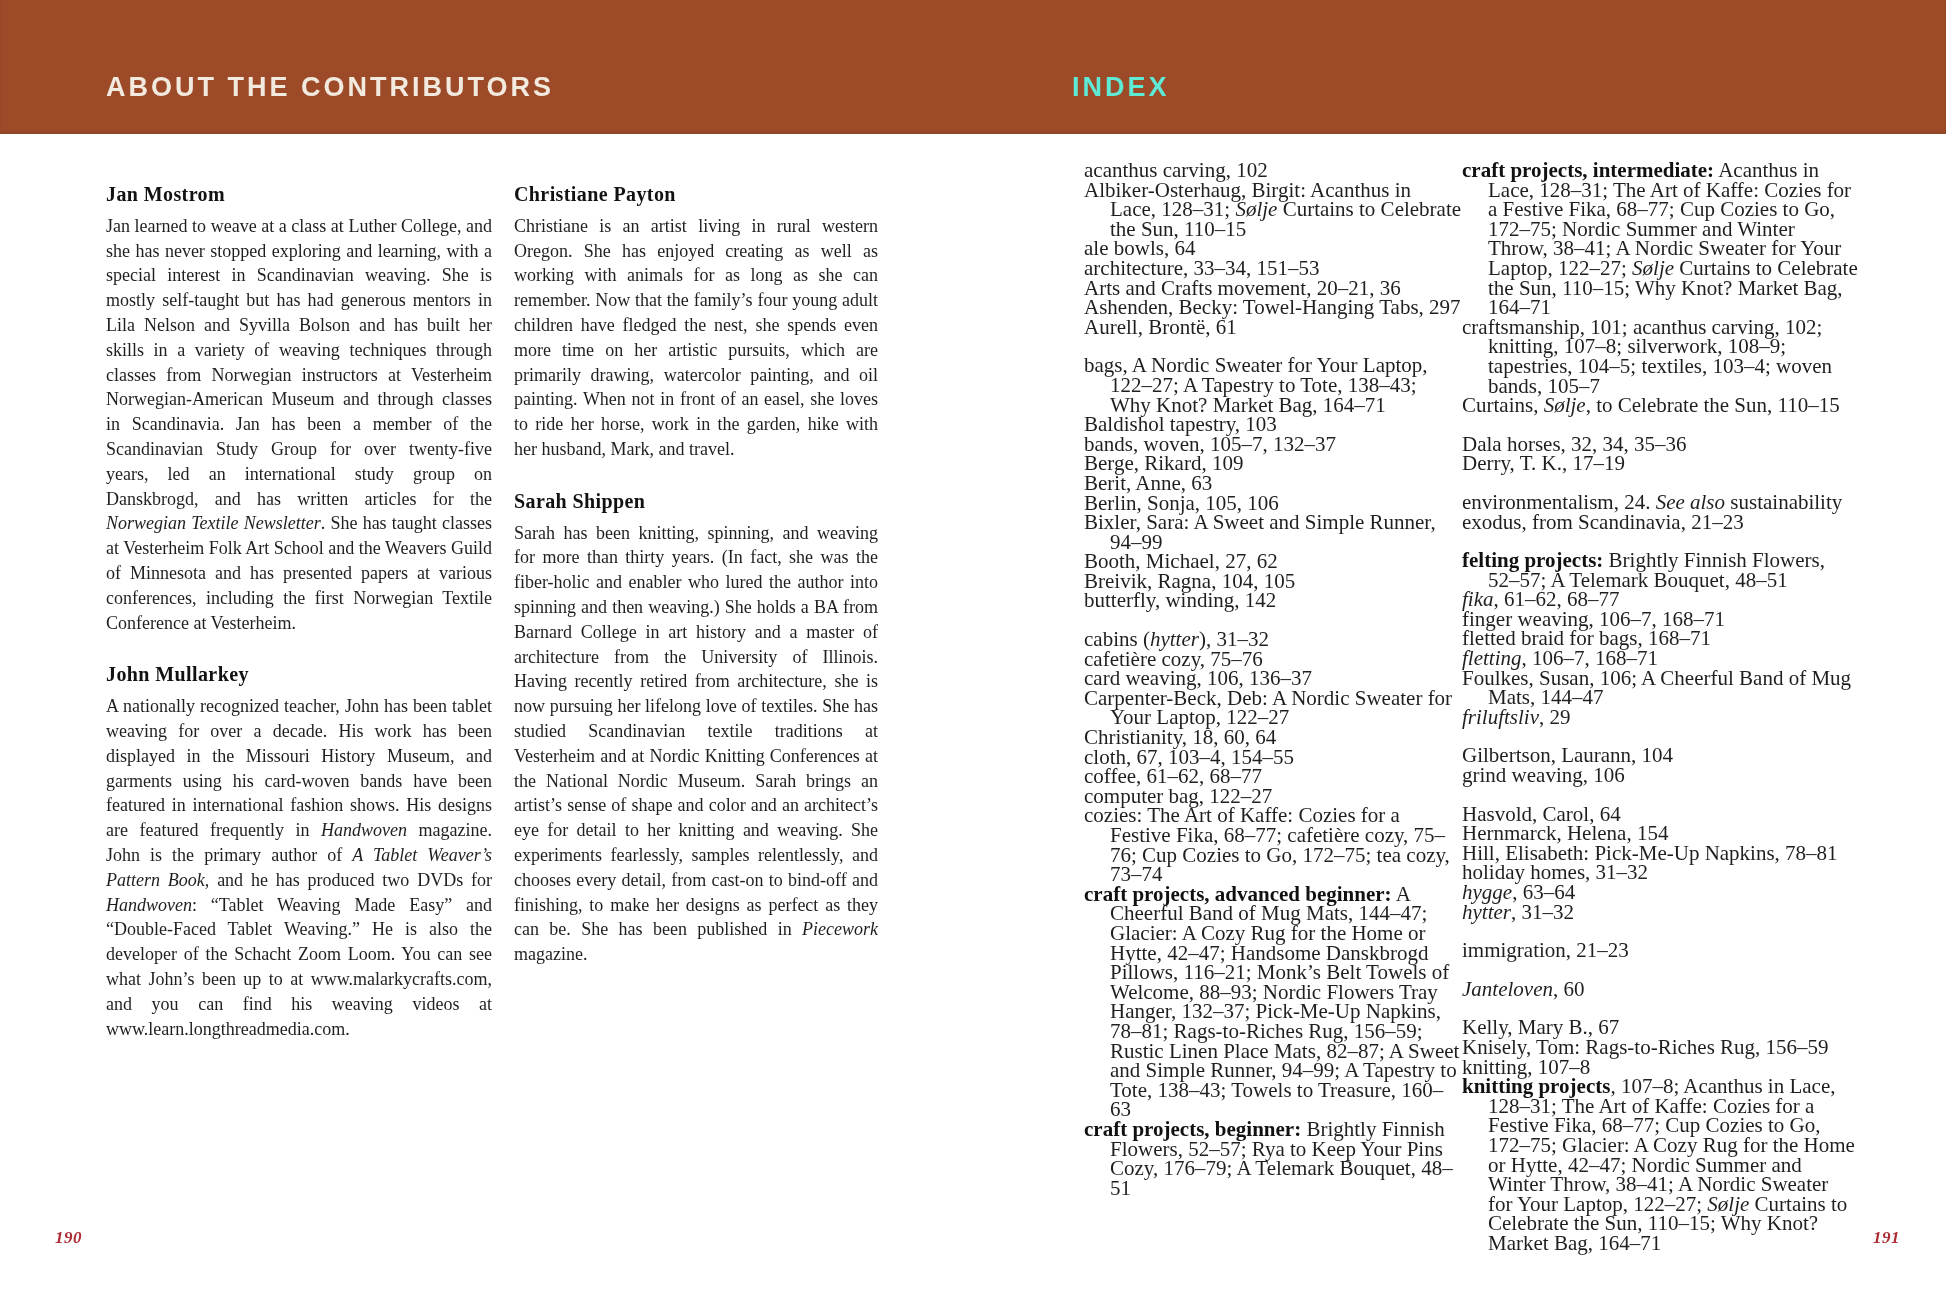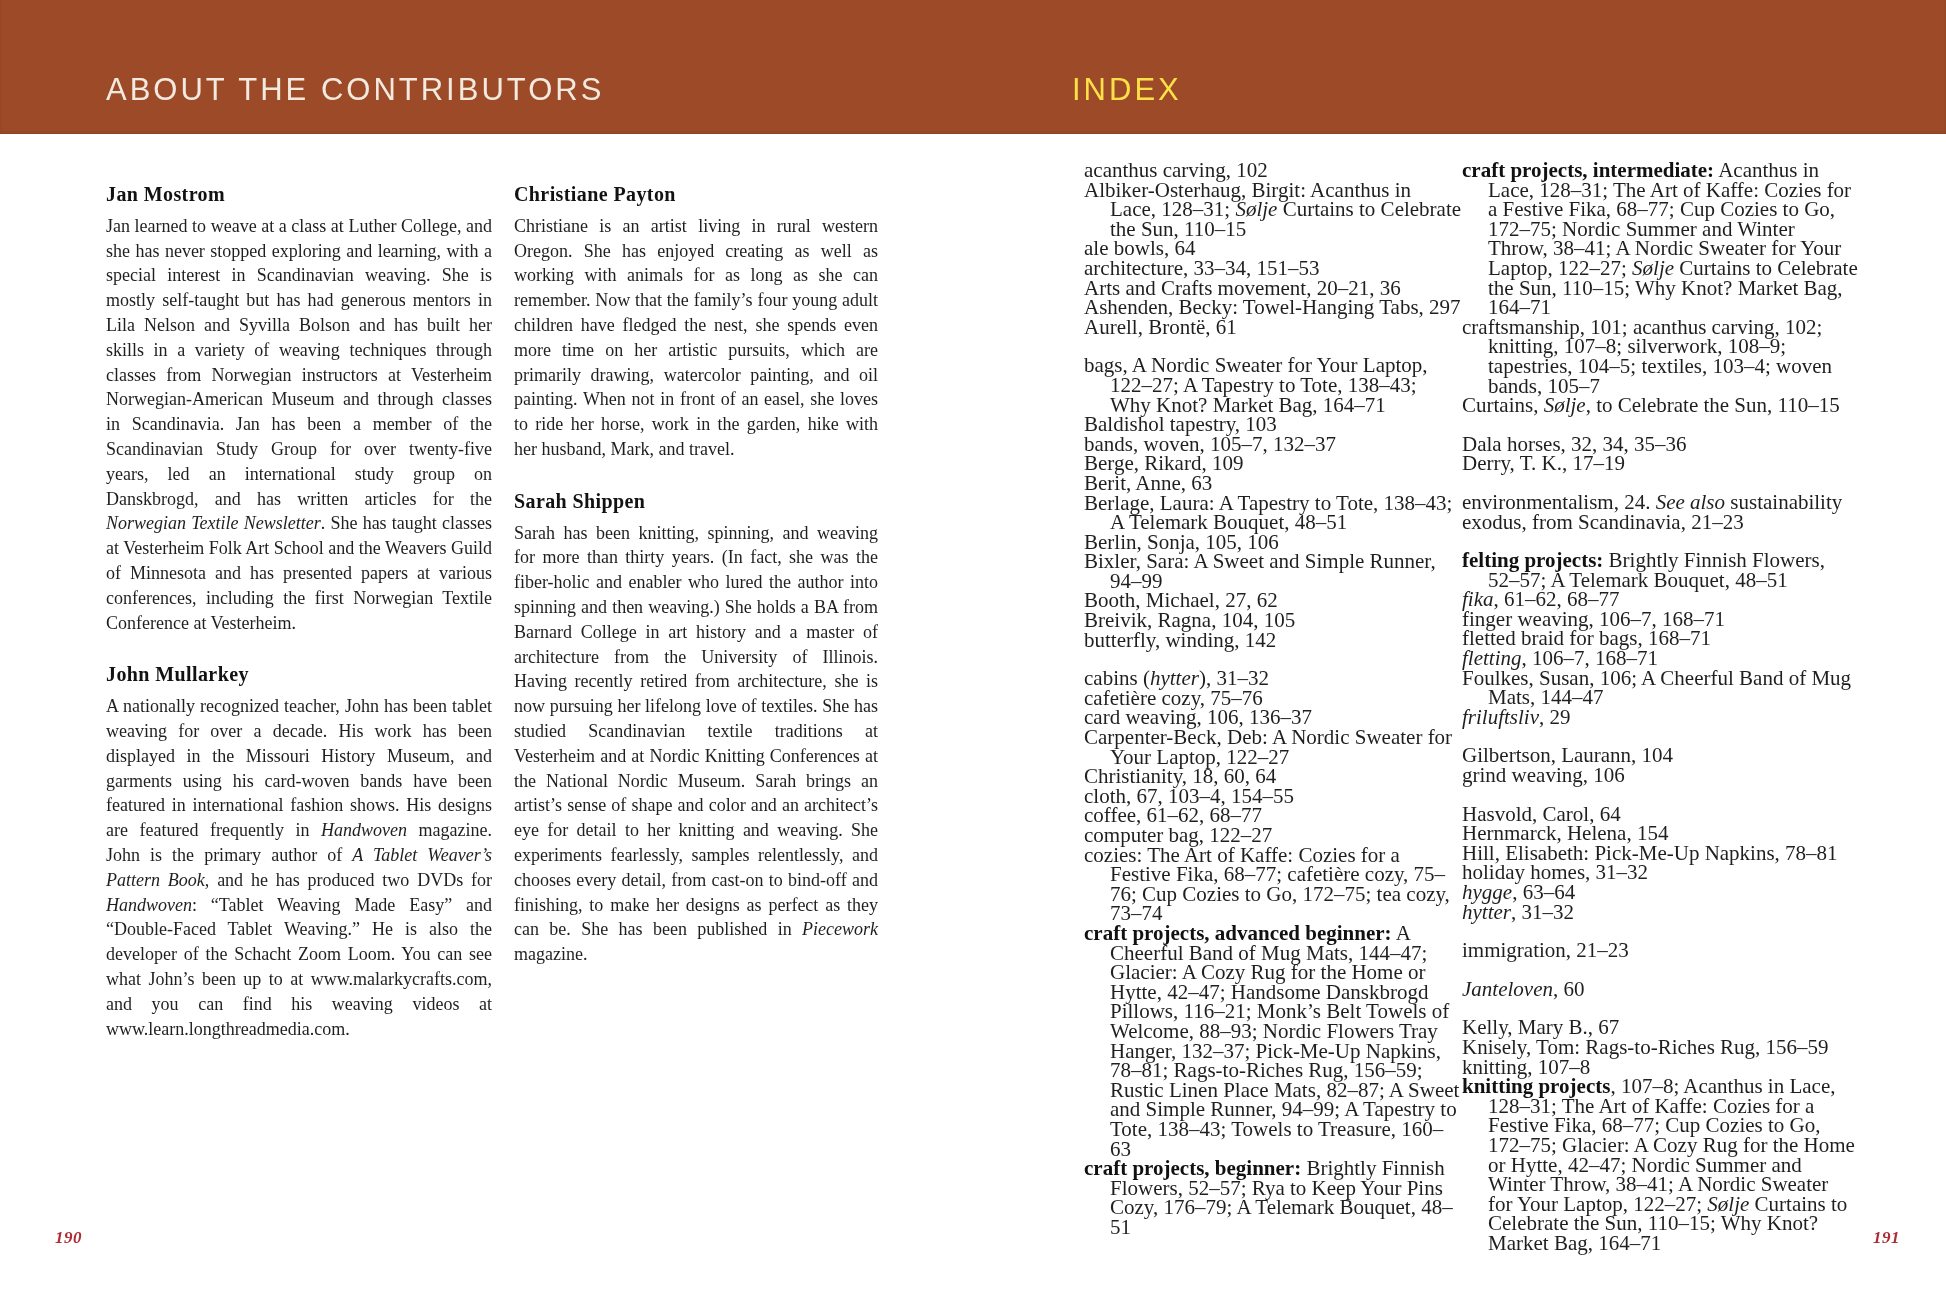--- a/index.html
+++ b/index.html
@@ -16,22 +16,22 @@
     position: absolute;
     top: 0; left: 0;
     width: 100%;
     height: 134px;
     box-shadow: inset 0 -2px 3px rgba(0,0,0,0.08);
   }
   .band-title {
     position: absolute;
     top: 72px;
     font-family: "Liberation Sans", sans-serif;
-    font-size: 31px;
-    font-weight: 400;
+    font-size: 27px;
+    font-weight: 700;
     letter-spacing: 3px;
     white-space: nowrap;
   }
   #title-left  { left: 106px; }
   #title-right { left: 1072px; }
 
   .bio-col {
     position: absolute;
     text-align: justify;
     font-size: 18px;
@@ -75,21 +75,21 @@
   }
   #folio-left  { left: 55px; }
   #folio-right { right: 46px; }
 </style>
 </head>
 <body>
 
 <div class="spread">
   <div class="band" id="header-band" style="background: rgb(157, 74, 40);">
     <div class="band-title" id="title-left" style="color: rgb(242, 233, 223);">ABOUT THE CONTRIBUTORS</div>
-    <div class="band-title" id="title-right" style="color: #fde047;">INDEX</div>
+    <div class="band-title" id="title-right" style="color: #5eead4;">INDEX</div>
   </div>
 
   <div class="bio-col" id="bio-col-1">
       <h3>Jan Mostrom</h3>
       <p>Jan learned to weave at a class at Luther College, and she has never stopped exploring and learning, with a special interest in Scandinavian weaving. She is mostly self-taught but has had generous mentors in Lila Nelson and Syvilla Bolson and has built her skills in a variety of weaving techniques through classes from Norwegian instructors at Vesterheim Norwegian-American Museum and through classes in Scandinavia. Jan has been a member of the Scandinavian Study Group for over twenty-five years, led an international study group on Danskbrogd, and has written articles for the <i>Norwegian Textile Newsletter</i>. She has taught classes at Vesterheim Folk Art School and the Weavers Guild of Minnesota and has presented papers at various conferences, including the first Norwegian Textile Conference at Vesterheim.</p>
       <h3>John Mullarkey</h3>
       <p>A nationally recognized teacher, John has been tablet weaving for over a decade. His work has been displayed in the Missouri History Museum, and garments using his card-woven bands have been featured in international fashion shows. His designs are featured frequently in <i>Handwoven</i> magazine. John is the primary author of <i>A Tablet Weaver’s Pattern Book</i>, and he has produced two DVDs for <i>Handwoven</i>: “Tablet Weaving Made Easy” and “Double-Faced Tablet Weaving.” He is also the developer of the Schacht Zoom Loom. You can see what John’s been up to at www.malarkycrafts.com, and you can find his weaving videos at www.learn.longthreadmedia.com.</p>
     </div>
   <div class="bio-col" id="bio-col-2">
       <h3>Christiane Payton</h3>
@@ -107,21 +107,20 @@
         <div class="index-entry">Arts and Crafts movement, 20–21, 36</div>
         <div class="index-entry">Ashenden, Becky: Towel-Hanging Tabs, 297</div>
         <div class="index-entry">Aurell, Brontë, 61</div>
       </div>
       <div class="index-group">
         <div class="index-entry">bags, A Nordic Sweater for Your Laptop, 122–27; A Tapestry to Tote, 138–43; Why Knot? Market Bag, 164–71</div>
         <div class="index-entry">Baldishol tapestry, 103</div>
         <div class="index-entry">bands, woven, 105–7, 132–37</div>
         <div class="index-entry">Berge, Rikard, 109</div>
         <div class="index-entry">Berit, Anne, 63</div>
-        <div class="index-entry">Berlage, Laura: A Tapestry to Tote, 138–43; A Telemark Bouquet, 48–51</div>
         <div class="index-entry">Berlin, Sonja, 105, 106</div>
         <div class="index-entry">Bixler, Sara: A Sweet and Simple Runner, 94–99</div>
         <div class="index-entry">Booth, Michael, 27, 62</div>
         <div class="index-entry">Breivik, Ragna, 104, 105</div>
         <div class="index-entry">butterfly, winding, 142</div>
       </div>
       <div class="index-group">
         <div class="index-entry">cabins (<i>hytter</i>), 31–32</div>
         <div class="index-entry">cafetière cozy, 75–76</div>
         <div class="index-entry">card weaving, 106, 136–37</div>

